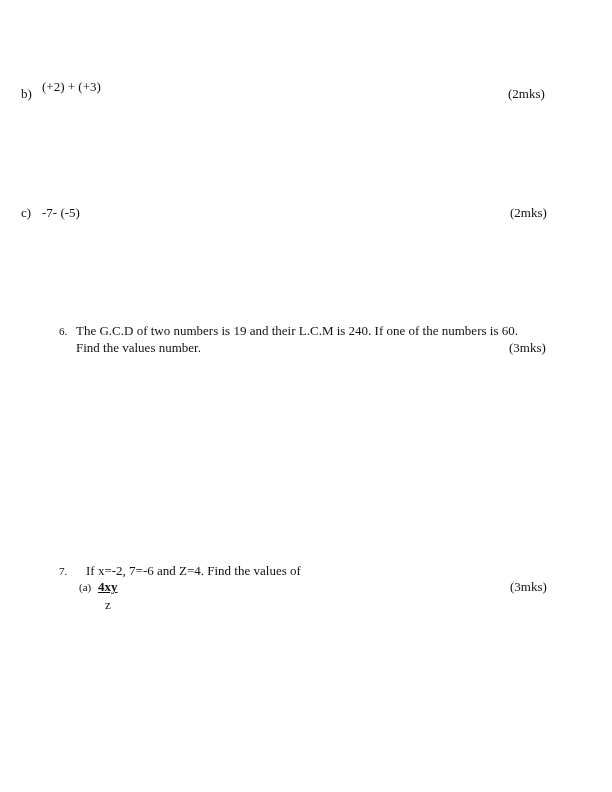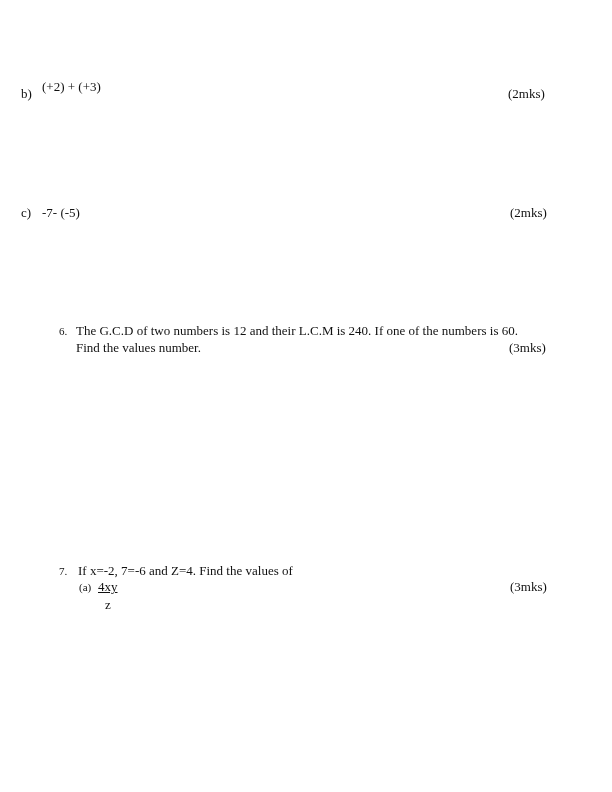--- a/index.html
+++ b/index.html
@@ -1,43 +1,43 @@
 <!DOCTYPE html>
 <html><head>
 <meta charset="utf-8">
 <style>
   html, body { margin: 0; padding: 0; background: #ffffff; }
   body { width: 612px; height: 792px; position: relative; overflow: hidden;
          font-family: "Liberation Serif", serif; color: #111; font-size: 13px; }
   .abs { position: absolute; white-space: nowrap; }
   .small { font-size: 11px; }
-  .frac-num { text-decoration: underline; }
+  .frac-num { text-decoration: underline; font-weight: bold; }
 </style>
 </head>
 <body>
 
 <div>
   <span class="abs" style="left:21px; top:86px;">b)</span>
   <span class="abs" style="left:42px; top:79px;">(+2) + (+3)</span>
   <span class="abs" style="left:508px; top:86px;">(2mks)</span>
 </div>
 
 <div>
   <span class="abs" style="left:21px; top:205px;">c)</span>
   <span class="abs" style="left:42px; top:205px;">-7- (-5)</span>
   <span class="abs" style="left:510px; top:205px;">(2mks)</span>
 </div>
 
 <div>
   <span class="abs small" style="left:59px; top:325px;">6.</span>
-  <span class="abs" style="left:76px; top:323px;">The G.C.D of two numbers is 12 and their L.C.M is 240. If one of the numbers is 60.</span>
+  <span class="abs" style="left:76px; top:323px;">The G.C.D of two numbers is 19 and their L.C.M is 240. If one of the numbers is 60.</span>
   <span class="abs" style="left:76px; top:340px;">Find the values number.</span>
   <span class="abs" style="left:509px; top:340px;">(3mks)</span>
 </div>
 
 <div>
   <span class="abs small" style="left:59px; top:565px;">7.</span>
-  <span class="abs" style="left:78px; top:563px;">If x=-2, 7=-6 and Z=4. Find the values of</span>
+  <span class="abs" style="left:86px; top:563px;">If x=-2, 7=-6 and Z=4. Find the values of</span>
   <span class="abs small" style="left:79px; top:581px;">(a)</span>
   <span class="abs frac-num" style="left:98px; top:579px;">4xy</span>
   <span class="abs" style="left:105px; top:597px;">z</span>
   <span class="abs" style="left:510px; top:579px;">(3mks)</span>
 </div>
 
 </body></html>

